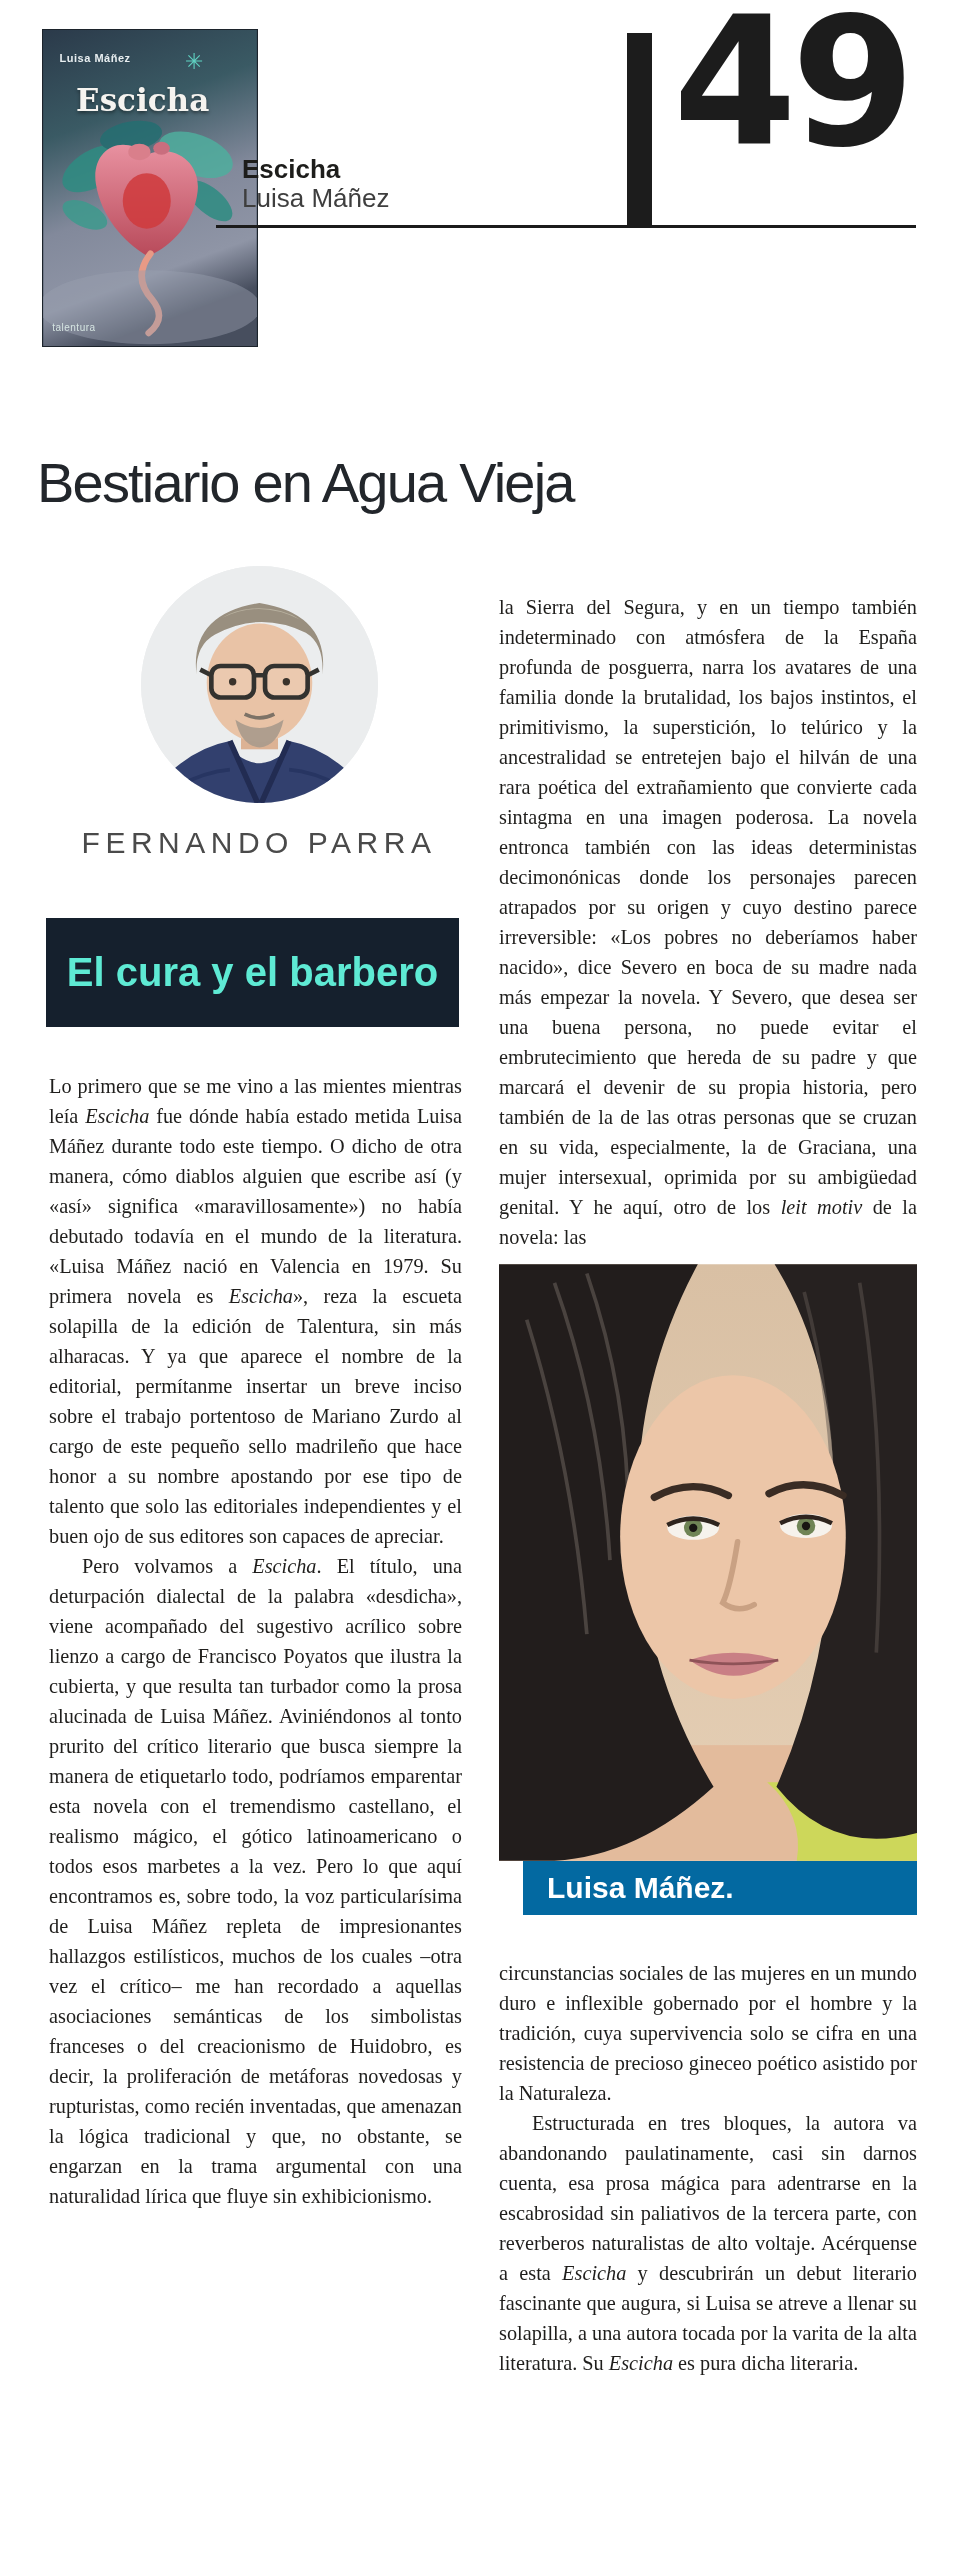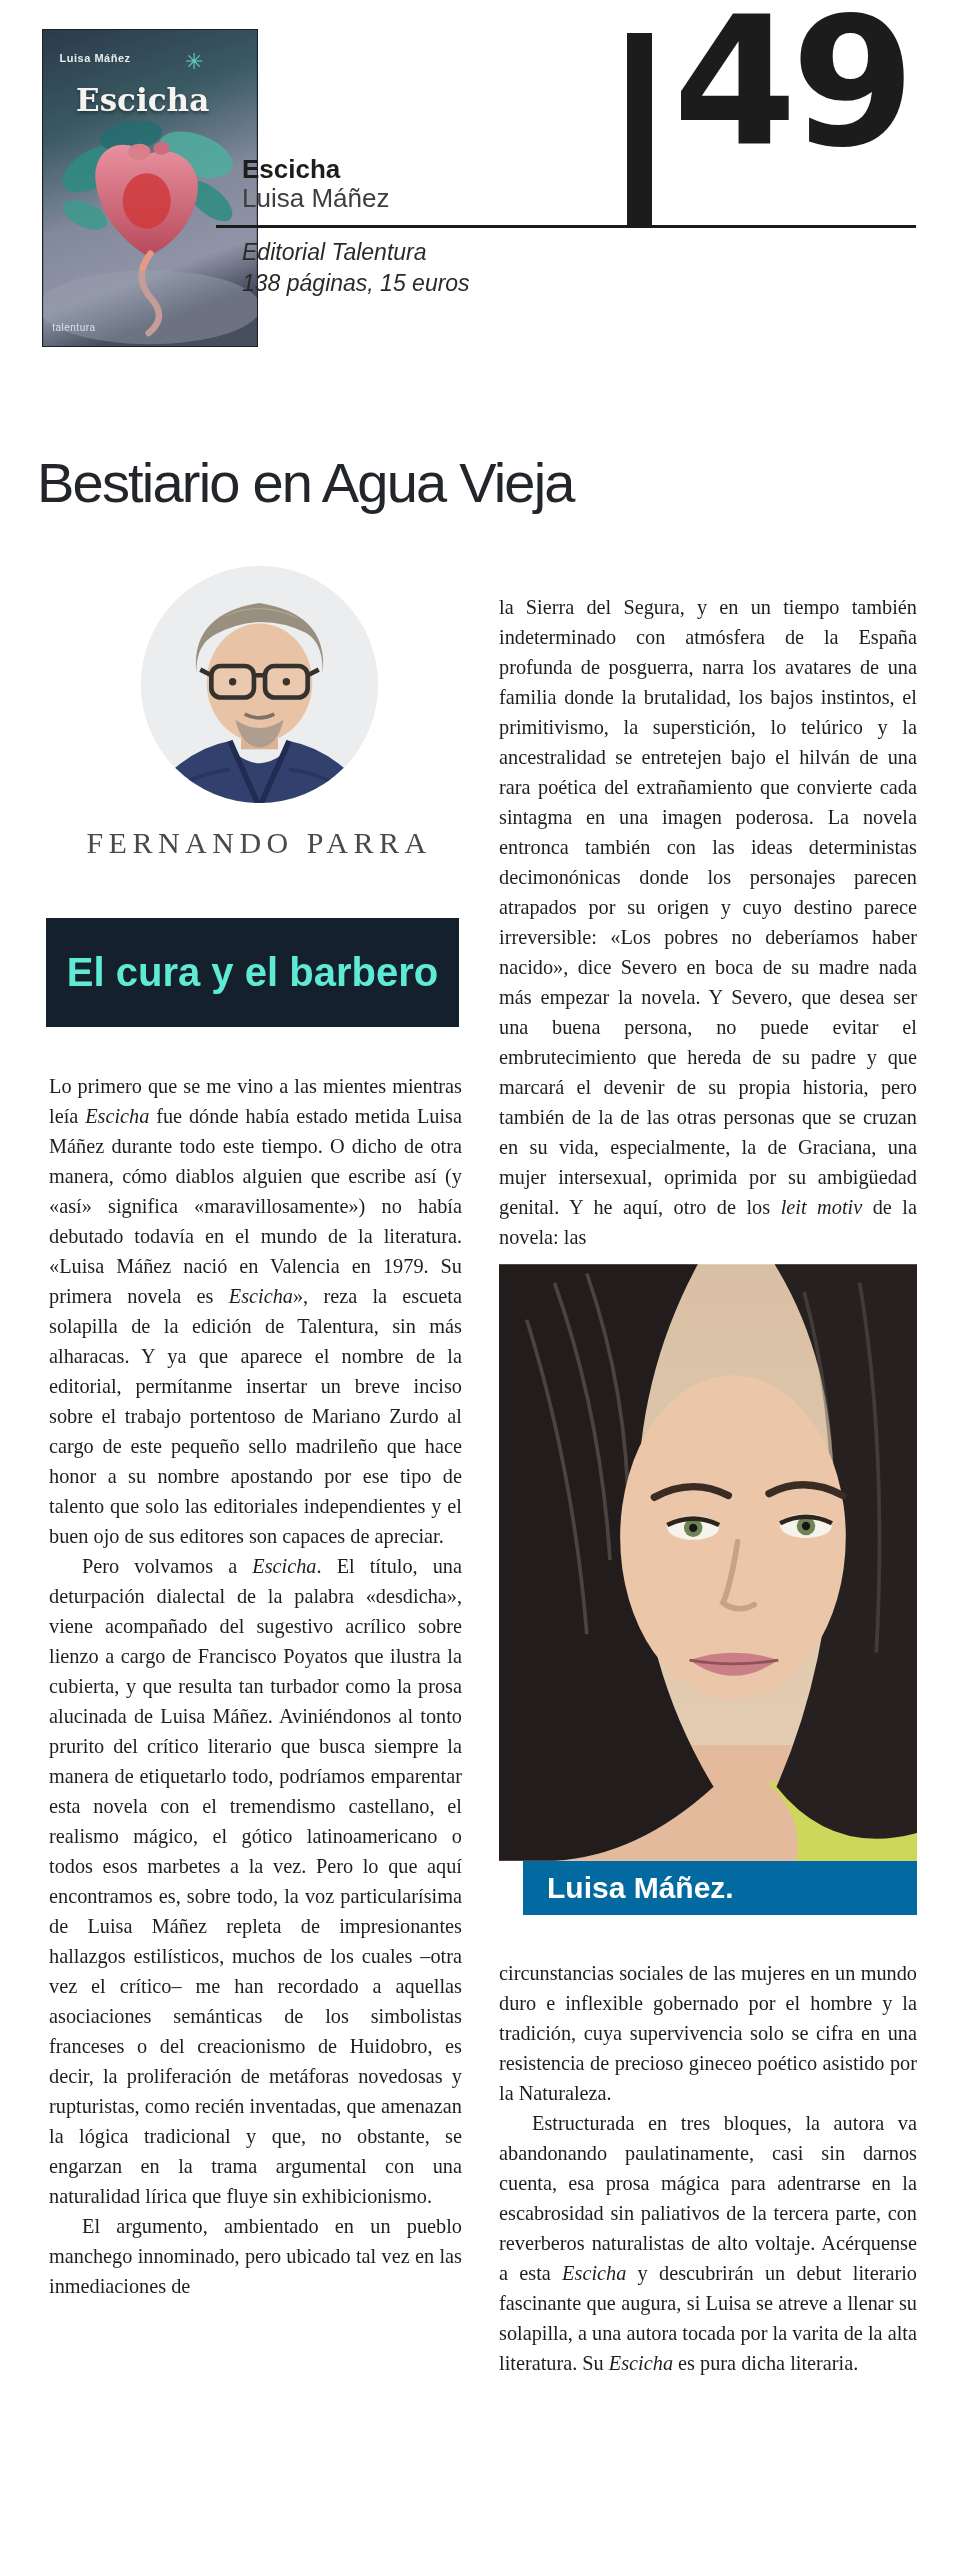--- a/index.html
+++ b/index.html
@@ -25,21 +25,21 @@
   .page-bar{position:absolute;left:627px;top:33px;width:25px;height:194px;background:#1c1c1c;}
   .page-number{position:absolute;left:673px;top:-6.5px;font-family:"DejaVu Sans","Liberation Sans",sans-serif;
                font-weight:700;font-size:178px;line-height:1;letter-spacing:-5.5px;color:#1c1c1c;}
   .header-rule{position:absolute;left:216px;top:225px;width:700px;height:2.8px;background:#1b1b1b;}
 
   
   .headline{position:absolute;left:37px;top:450px;width:888px;font-size:56px;font-weight:300;
             letter-spacing:-1.8px;color:#22262b;white-space:nowrap;}
   .avatar{position:absolute;left:141px;top:566px;width:237px;height:237px;border-radius:50%;overflow:hidden;background:#ebedee;}
   .byline{position:absolute;left:37px;top:826px;width:444px;text-align:center;font-size:30px;font-weight:300;
-          letter-spacing:5.5px;color:#4a4a4a;white-space:nowrap;font-family:Liberation Serif, serif;}
+          letter-spacing:5.5px;color:#4a4a4a;white-space:nowrap;}
   .kicker{position:absolute;left:46px;top:918px;width:413px;height:109px;background:#15202d;
           display:flex;align-items:center;justify-content:center;}
   .kicker span{font-size:40px;font-weight:700;color:#5eead4;letter-spacing:0;}
 
   
   .col{position:absolute;font-family:"Liberation Serif","DejaVu Serif",serif;font-size:20.3px;
        line-height:30px;color:#1f1e1c;text-align:justify;hyphens:auto;-webkit-hyphens:auto;}
   .col p{margin:0;}
   .col p.indent{text-indent:33px;}
   #left-col{left:49px;top:1071px;width:413px;height:1480px;overflow:hidden;}
@@ -96,24 +96,20 @@
 
   <div class="book-meta">
     <div class="t">Escicha</div>
     <div class="a">Luisa Máñez</div>
   </div>
 
   <div class="page-bar"></div>
   <div class="page-number">49</div>
   <div class="header-rule"></div>
 
-  <div class="pub-info">
-    <div>Editorial Talentura</div>
-    <div>138 páginas, 15 euros</div>
-  </div>
 
   <div class="headline">Bestiario en Agua Vieja</div>
 
   <div class="avatar">
     <svg width="237" height="237" viewBox="0 0 256 256">
       <rect width="256" height="256" fill="#ebedee"></rect>
       <g>
         <path d="M26,256 L26,228 Q58,196 96,189 L104,204 Q128,222 152,204 L160,189 Q198,196 230,228 L230,256 z" fill="#32406e"></path>
         <path d="M96,189 L126,256 M160,189 L130,256" stroke="#222c52" stroke-width="6" fill="none"></path>
         <path d="M40,238 Q70,222 96,220 M216,238 Q186,222 160,220" stroke="#273562" stroke-width="4" fill="none"></path>
@@ -138,21 +134,20 @@
 
   <div class="byline">FERNANDO PARRA</div>
 
   <div class="kicker">
     <span>El cura y el barbero</span>
   </div>
 
   <div id="left-col" class="col">
       <p><span>Lo primero que se me vino a las mientes mientras leía </span><i>Escicha</i><span> fue dónde había estado metida Luisa Máñez durante todo este tiempo. O dicho de otra manera, cómo diablos alguien que escribe así (y «así» significa «maravillosamente») no había debutado todavía en el mundo de la literatura. «Luisa Máñez nació en Valencia en 1979. Su primera novela es </span><i>Escicha</i><span>», reza la escueta solapilla de la edición de Talentura, sin más alharacas. Y ya que aparece el nombre de la editorial, permítanme insertar un breve inciso sobre el trabajo portentoso de Mariano Zurdo al cargo de este pequeño sello madrileño que hace honor a su nombre apostando por ese tipo de talento que solo las editoriales independientes y el buen ojo de sus editores son capaces de apreciar.</span></p>
       <p class="indent"><span>Pero volvamos a </span><i>Escicha</i><span>. El título, una deturpación dialectal de la palabra «desdicha», viene acompañado del sugestivo acrílico sobre lienzo a cargo de Francisco Poyatos que ilustra la cubierta, y que resulta tan turbador como la prosa alucinada de Luisa Máñez. Aviniéndonos al tonto prurito del crítico literario que busca siempre la manera de etiquetarlo todo, podríamos emparentar esta novela con el tremendismo castellano, el realismo mágico, el gótico latinoamericano o todos esos marbetes a la vez. Pero lo que aquí encontramos es, sobre todo, la voz particularísima de Luisa Máñez repleta de impresionantes hallazgos estilísticos, muchos de los cuales –otra vez el crítico– me han recordado a aquellas asociaciones semánticas de los simbolistas franceses o del creacionismo de Huidobro, es decir, la proliferación de metáforas novedosas y rupturistas, como recién inventadas, que amenazan la lógica tradicional y que, no obstante, se engarzan en la trama argumental con una naturalidad lírica que fluye sin exhibicionismo.</span></p>
-      <p class="indent"><span>El argumento, ambientado en un pueblo manchego innominado, pero ubicado tal vez en las inmediaciones de</span></p>
     </div>
 
   <div id="right-col" class="col">
     <div>
         <p><span>la Sierra del Segura, y en un tiempo también indeterminado con atmósfera de la España profunda de posguerra, narra los avatares de una familia donde la brutalidad, los bajos instintos, el primitivismo, la superstición, lo telúrico y la ancestralidad se entretejen bajo el hilván de una rara poética del extrañamiento que convierte cada sintagma en una imagen poderosa. La novela entronca también con las ideas deterministas decimonónicas donde los personajes parecen atrapados por su origen y cuyo destino parece irreversible: «Los pobres no deberíamos haber nacido», dice Severo en boca de su madre nada más empezar la novela. Y Severo, que desea ser una buena persona, no puede evitar el embrutecimiento que hereda de su padre y que marcará el devenir de su propia historia, pero también de la de las otras personas que se cruzan en su vida, especialmente, la de Graciana, una mujer intersexual, oprimida por su ambigüedad genital. Y he aquí, otro de los </span><i>leit motiv</i><span> de la novela: las</span></p>
       </div>
 
     <div class="luisa-photo">
       <svg width="418" height="597" viewBox="0 0 452 645">
         <defs>

